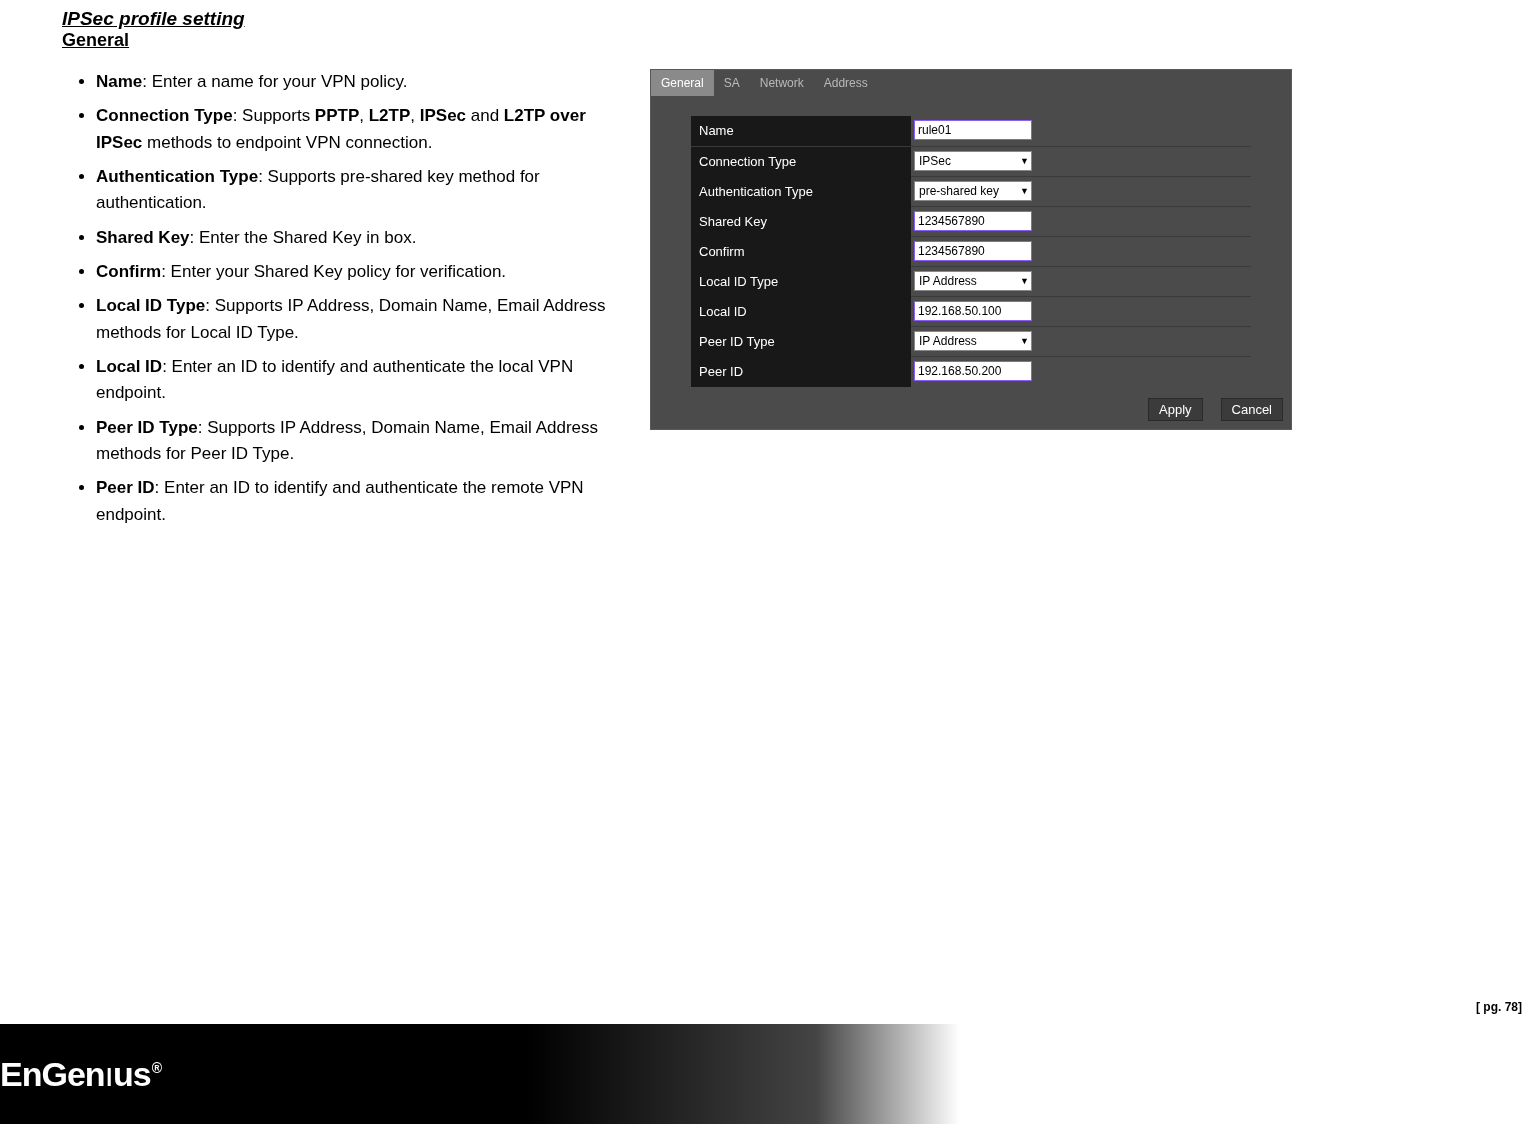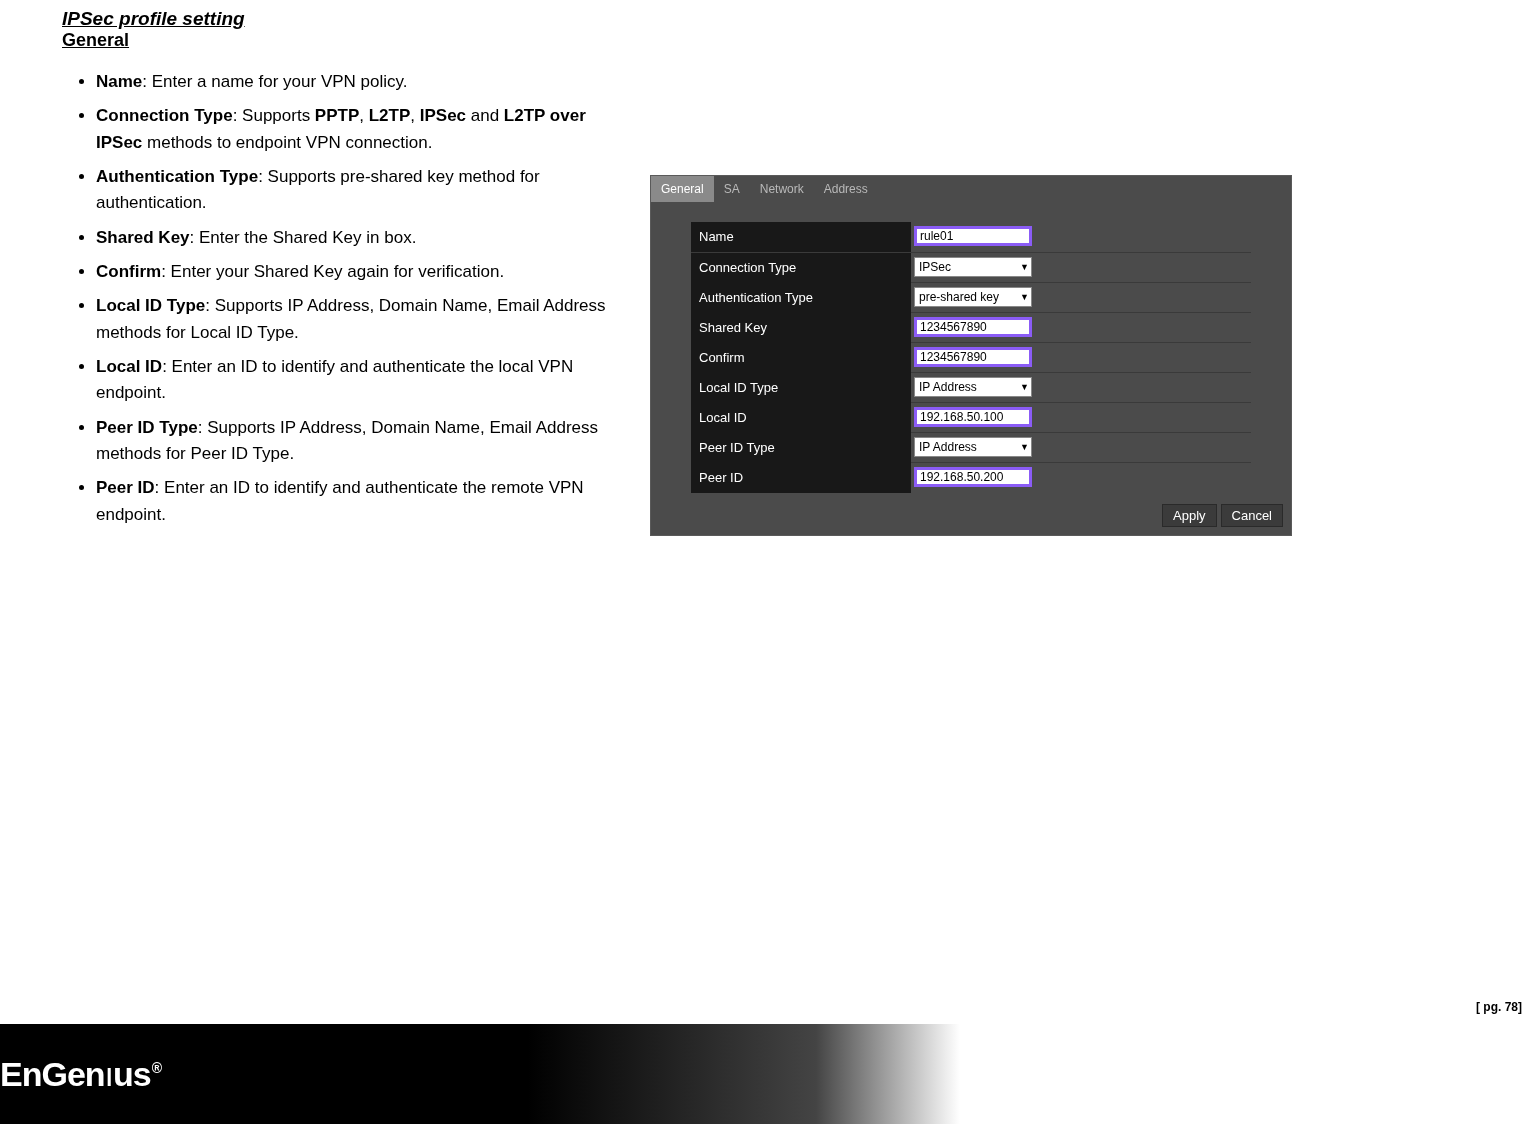--- a/index.html
+++ b/index.html
@@ -25,21 +25,21 @@
     .subsection-title {
       font-weight: bold;
       text-decoration: underline;
       font-size: 18px;
       margin-bottom: 18px;
       padding-left: 2px;
     }
     .two-col {
       display: flex;
       gap: 30px;
-      align-items: flex-end;
+      align-items: flex-start;
     }
     .left-col {
       width: 560px;
     }
     .right-col {
       flex: 0 0 auto;
     }
     ul.feature-list {
       list-style: disc;
       padding-left: 36px;
@@ -101,21 +101,21 @@
     .ui-control {
       width: 122px;
       height: 22px;
       margin-left: 3px;
     }
     .ui-input {
       width: 118px;
       height: 20px;
       background: #fff;
       color: #000;
-      border: 3px solid #8b5cf6;
+      border: 1px solid #8b5cf6;
       padding: 0 3px;
       font-size: 12px;
       font-family: Arial, sans-serif;
     }
     .ui-select {
       width: 118px;
       height: 20px;
       background: #fff;
       color: #000;
       border: 1px solid #888;
@@ -126,21 +126,21 @@
       font-size: 12px;
       cursor: pointer;
     }
     .dropdown-arrow {
       font-size: 9px;
       color: #000;
     }
     .ui-footer {
       display: flex;
       justify-content: flex-end;
-      gap: 4px;
+      gap: 18px;
       padding: 4px 8px 8px 8px;
       background: #4b4b4b;
     }
     .ui-btn {
       background: #3b3b3b;
       color: #fff;
       border: 1px solid #2a2a2a;
       padding: 3px 10px;
       font-size: 13px;
       cursor: pointer;
@@ -195,21 +195,21 @@
         <li>
           <span class="bullet-head">Connection Type</span><span>: Supports </span><span class="inline-bold">PPTP</span><span>, </span><span class="inline-bold">L2TP</span><span>, </span><span class="inline-bold">IPSec</span><span> and </span><span class="inline-bold">L2TP over IPSec</span><span> methods to endpoint VPN connection.</span>
         </li>
         <li>
           <span class="bullet-head">Authentication Type</span><span>: Supports pre-shared key method for authentication.</span>
         </li>
         <li>
           <span class="bullet-head">Shared Key</span><span>: Enter the Shared Key in box.</span>
         </li>
         <li>
-          <span class="bullet-head">Confirm</span><span>: Enter your Shared Key again for verification.</span>
+          <span class="bullet-head">Confirm</span><span>: Enter your Shared Key policy for verification.</span>
         </li>
         <li>
           <span class="bullet-head">Local ID Type</span><span>: Supports IP Address, Domain Name, Email Address methods for Local ID Type.</span>
         </li>
         <li>
           <span class="bullet-head">Local ID</span><span>: Enter an ID to identify and authenticate the local VPN endpoint.</span>
         </li>
         <li>
           <span class="bullet-head">Peer ID Type</span><span>: Supports IP Address, Domain Name, Email Address methods for Peer ID Type.</span>
         </li>

